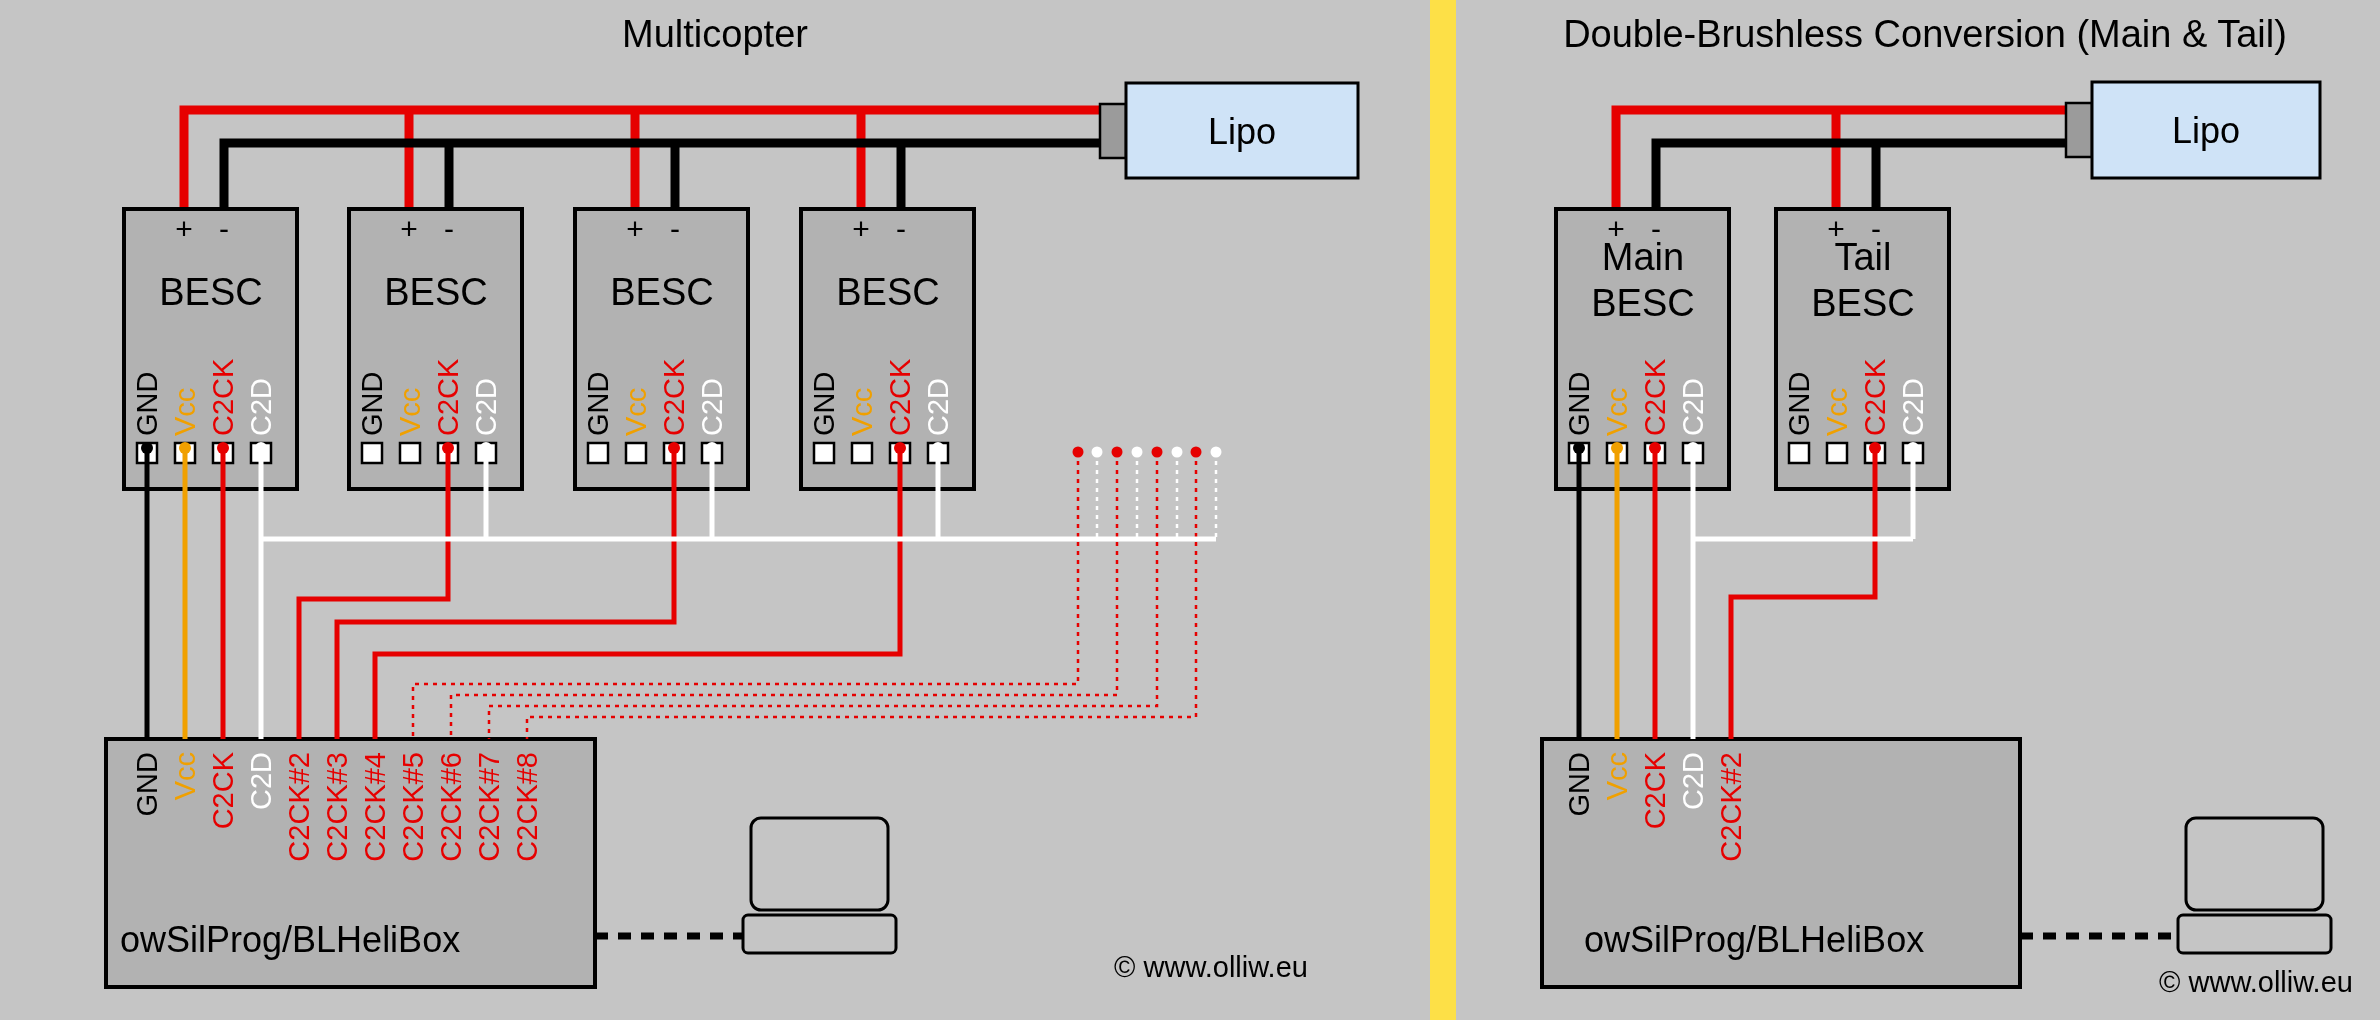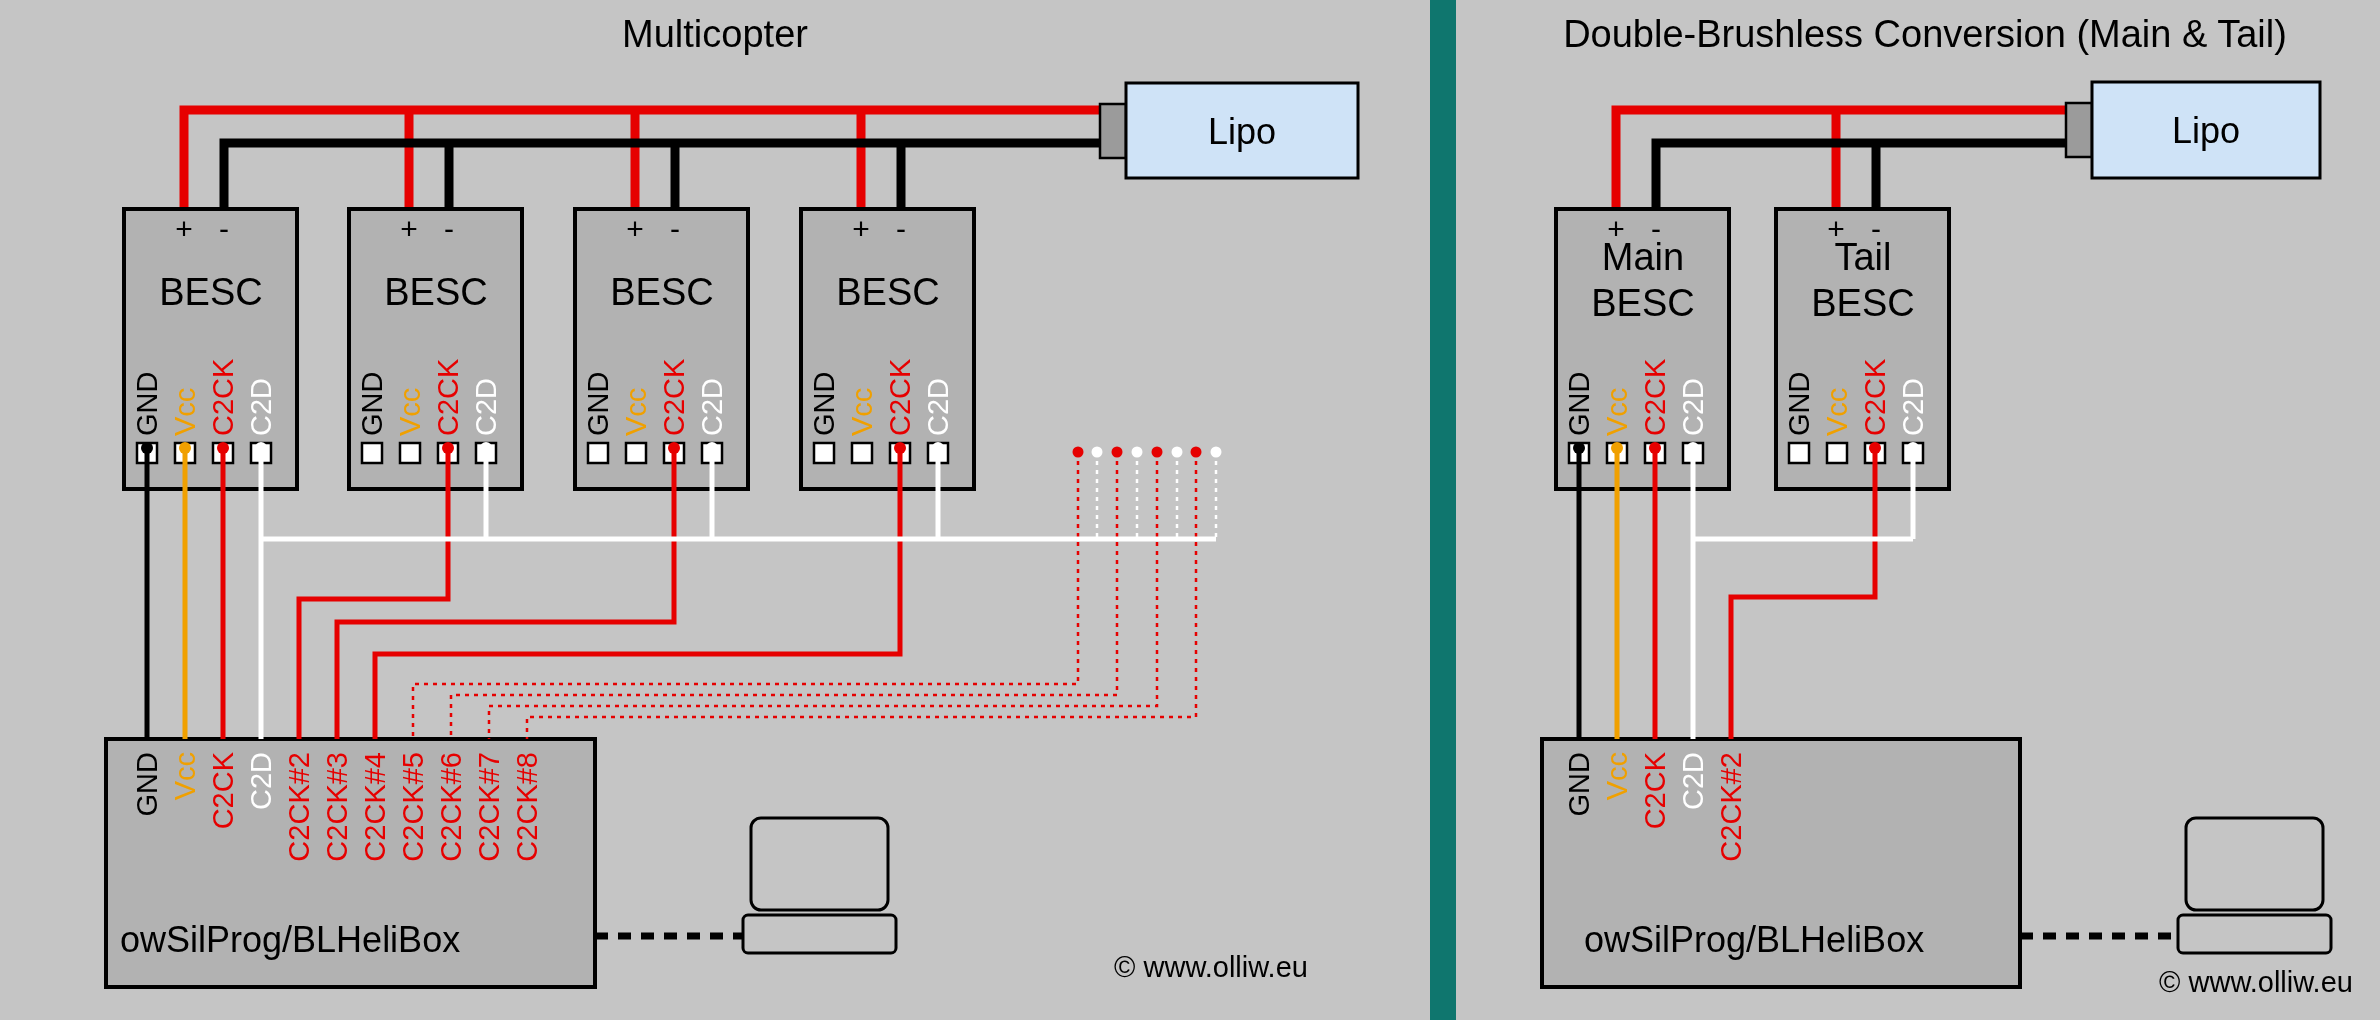--- a/index.html
+++ b/index.html
@@ -1,16 +1,16 @@
 <!DOCTYPE html>
 <html style="--panel-bg: #c5c5c5; --box-bg: #b2b2b2; --connector-bg: #9b9b9b; --lipo-bg: #cfe3f7; --wire-red: #e60000; --wire-orange: #f0a000; --wire-white: #ffffff; --wire-black: #000000;"><head>
 <meta charset="utf-8">
 <style>
   html, body { margin: 0; padding: 0; background: #ffffff; }
-  .stage { width: 2380px; height: 1020px; position: relative; background: #0f766e; }
+  .stage { width: 2380px; height: 1020px; position: relative; background: #fde047; }
   svg { display: block; }
   text { font-family: "Liberation Sans", "DejaVu Sans", sans-serif; fill: #000; }
 
   .panel  { fill: var(--panel-bg, #c5c5c5); }
   .box    { fill: var(--box-bg, #b2b2b2); stroke: #000; stroke-width: 4; }
   .lipo   { fill: var(--lipo-bg, #cfe3f7); stroke: #000; stroke-width: 3; }
   .conn   { fill: var(--connector-bg, #9b9b9b); stroke: #000; stroke-width: 2.5; }
   .pinsq  { fill: #ffffff; stroke: #000; stroke-width: 2.5; }
   .pc     { fill: var(--panel-bg, #c5c5c5); stroke: #000; stroke-width: 3; }
 

